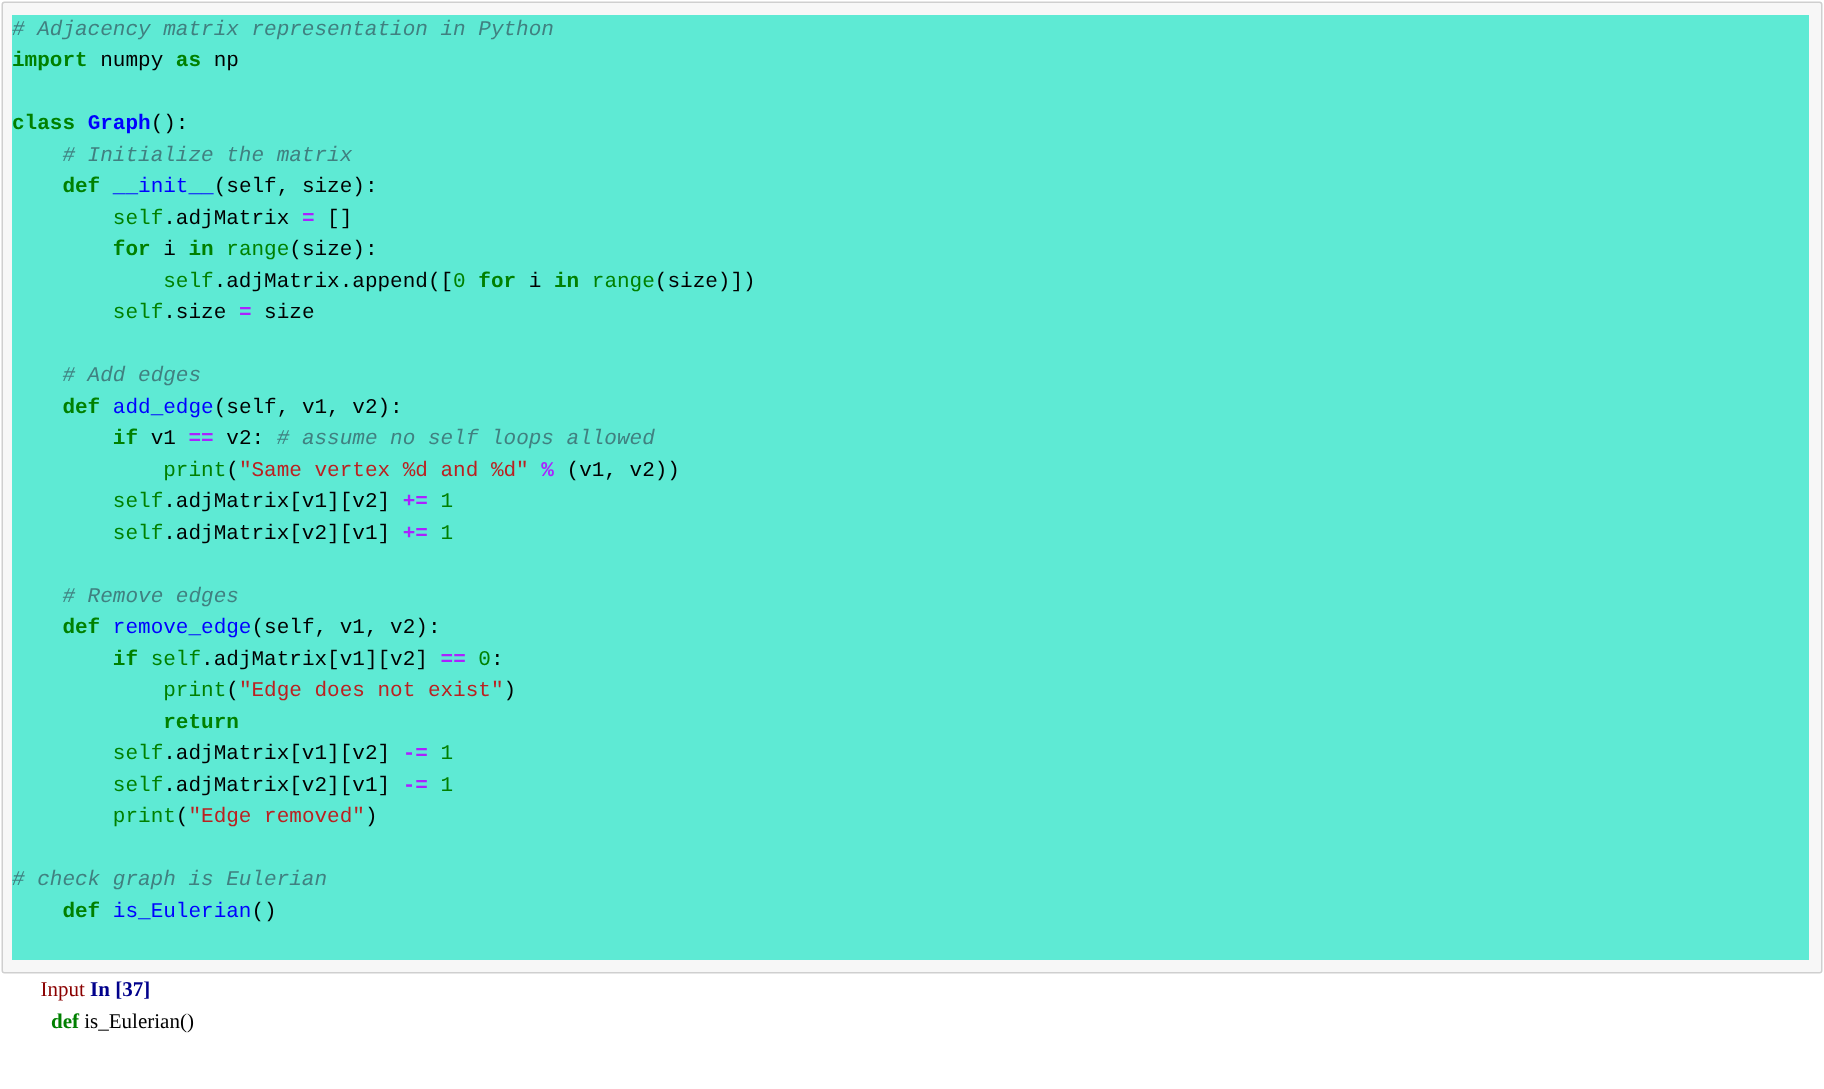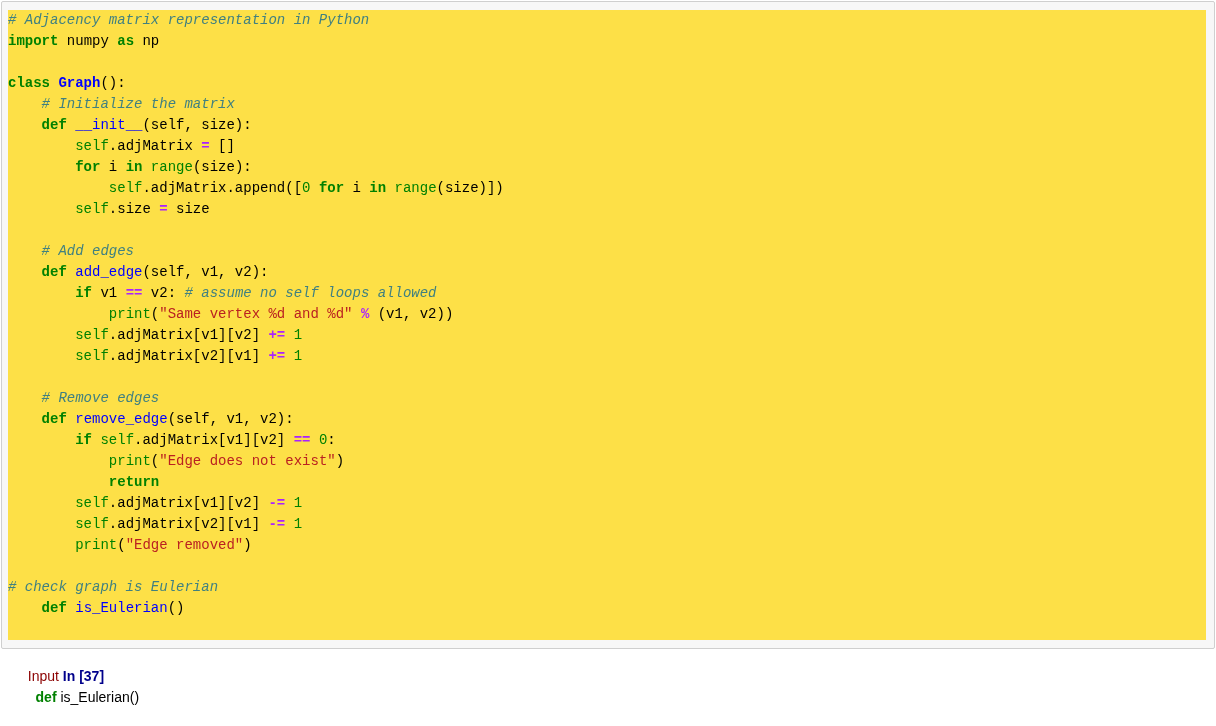--- a/index.html
+++ b/index.html
@@ -11,38 +11,38 @@
       padding: 0;
     }
     .cell-container {
       border: 1px solid #cfcfcf;
       border-radius: 2px;
       padding: 8px 8px 8px 6px;
       margin: 1px;
       background: #f7f7f7;
     }
     .code-area {
-      background: #fde047;
+      background: #5eead4;
       white-space: pre;
       overflow-x: auto;
     }
     .c-comment { color: #408080; font-style: italic; }
     .c-keyword { color: #008000; font-weight: bold; }
     .c-classname { color: #0000FF; font-weight: bold; }
     .c-funcname { color: #0000FF; }
     .c-string { color: #BA2121; }
     .c-number { color: #008000; }
     .c-builtin { color: #008000; }
     .c-operator { color: #AA22FF; font-weight: bold; }
     .c-self { color: #008000; }
     .c-dunder { color: #0000FF; }
     .output-area {
-      padding: 16px 0 0 20px;
+      padding: 0 0 0 20px;
       white-space: pre;
-      font-family: Liberation Sans, sans-serif;
+      font-family: Liberation Serif, serif;
     }
     .out-prompt { color: #8B0000; }
     .out-in { color: #00008B; font-weight: bold; }
     .out-num { color: #00008B; font-weight: bold; }
   </style>
 </head>
 <body>
 
 <div class="cell-container">
 <div class="code-area"><span class="c-comment"># Adjacency matrix representation in Python</span>

